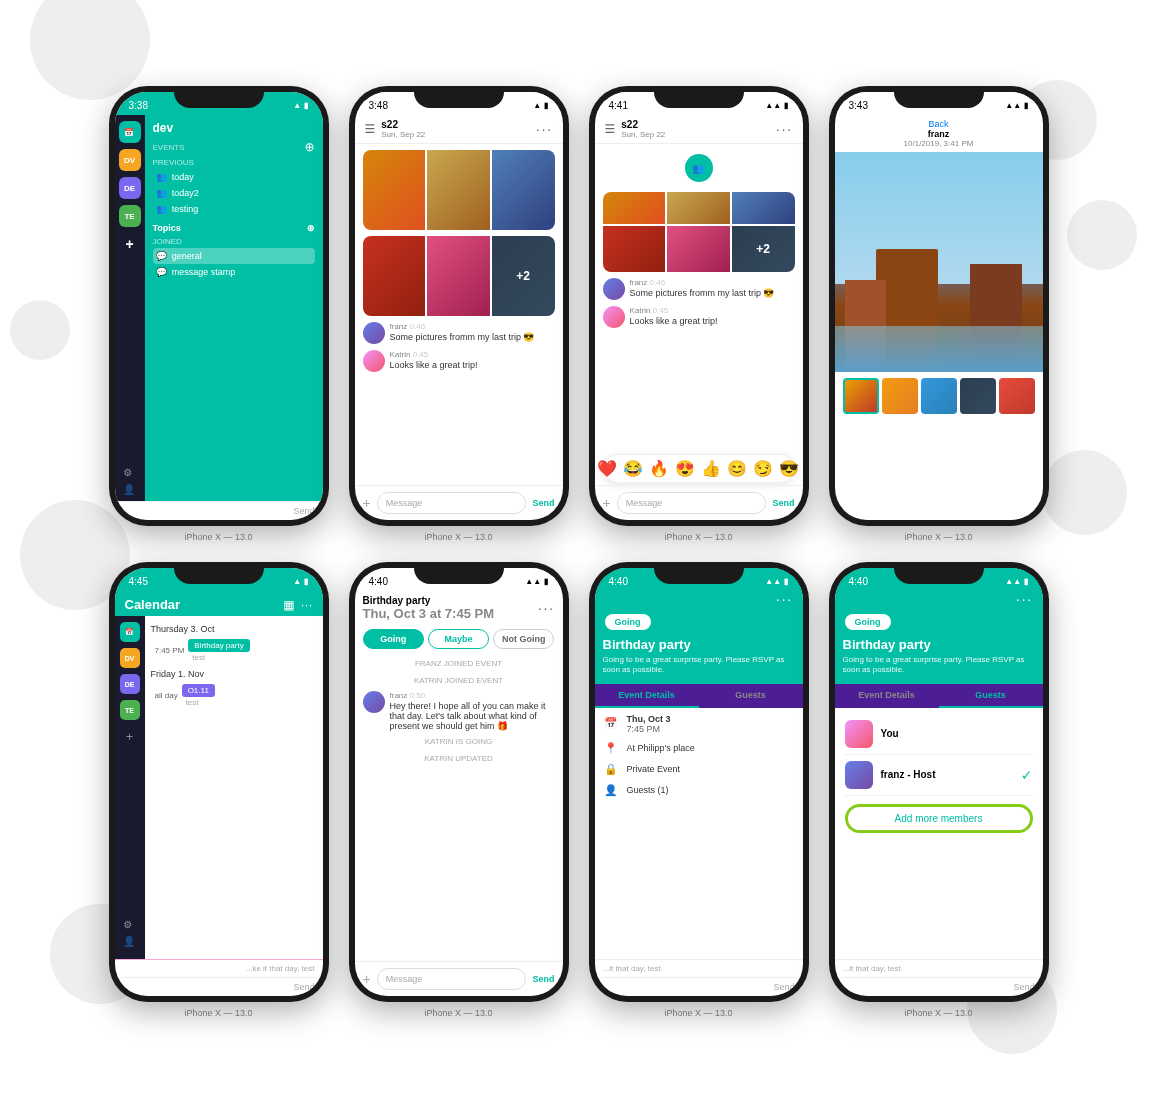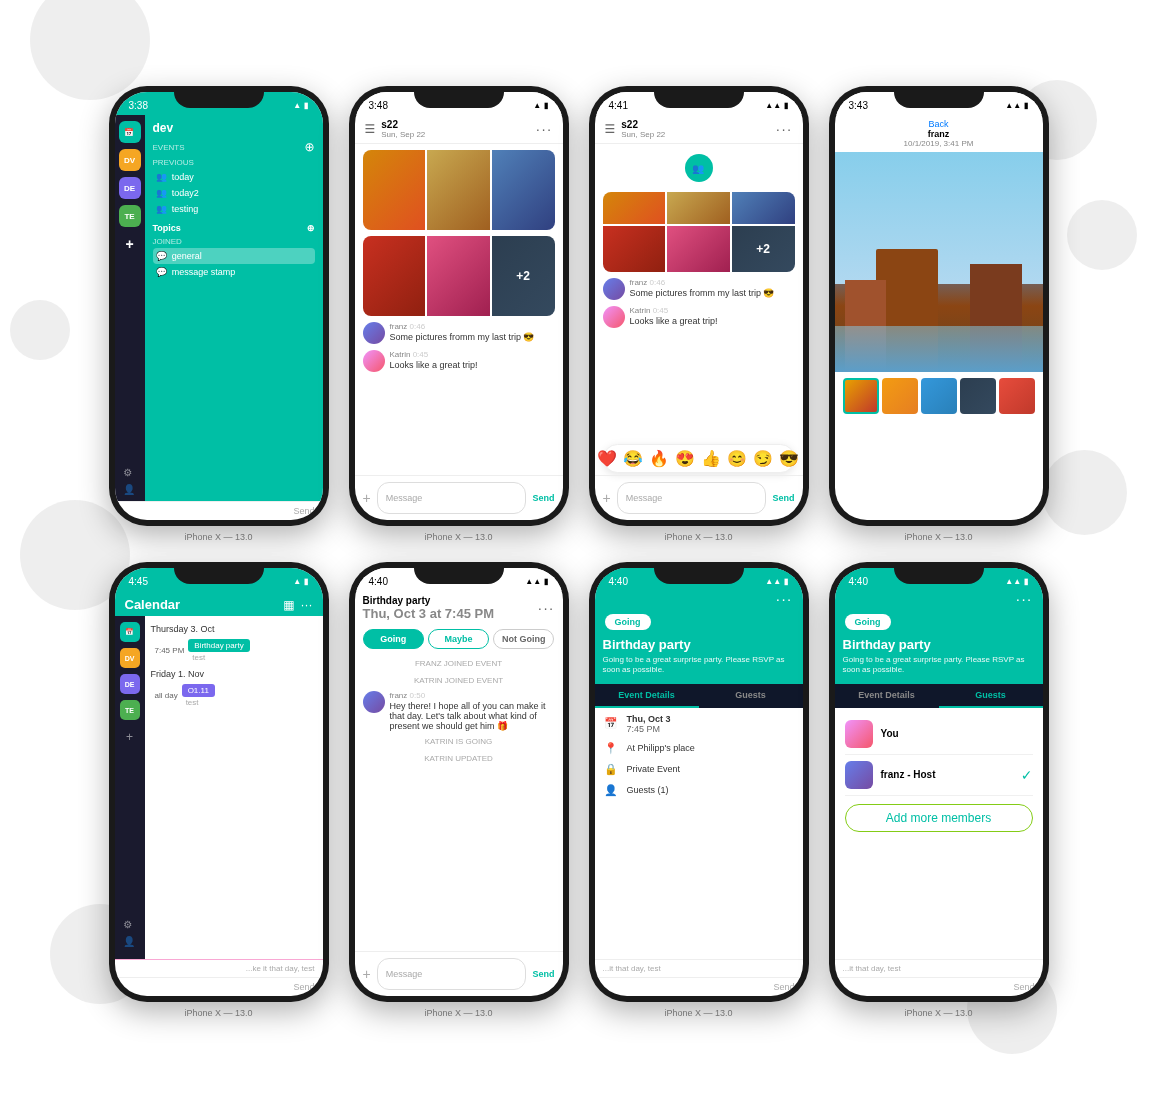--- a/index.html
+++ b/index.html
@@ -293,21 +293,21 @@
     .chat-input-bar {
       padding: 6px 8px;
       border-top: 1px solid #eee;
       display: flex;
       align-items: center;
       gap: 6px;
     }
 
     .chat-input-field {
       flex: 1;
-      height: 32px;
+      height: 22px;
       border: 1px solid #ddd;
       border-radius: 12px;
       font-size: 9px;
       padding: 0 8px;
       color: #aaa;
     }
 
     .send-btn {
       font-size: 9px;
       color: #00BFA5;
@@ -522,21 +522,21 @@
       background: #00BFA5;
       padding: 4px 8px 8px;
       color: white;
     }
 
     .event-detail-title { font-size: 13px; font-weight: 700; margin-bottom: 3px; }
     .event-detail-desc { font-size: 8px; opacity: 0.9; line-height: 1.3; }
 
     .event-detail-tabs {
       display: flex;
-      background: #0f172a;
+      background: #4c1d95;
       border-radius: 0;
     }
 
     .event-tab {
       flex: 1;
       padding: 6px 0;
       text-align: center;
       font-size: 9px;
       font-weight: 600;
       color: #888;
@@ -581,25 +581,25 @@
       background: #ddd;
     }
 
     .guest-avatar.franz { background: linear-gradient(135deg, #667eea, #764ba2); }
     .guest-avatar.you { background: linear-gradient(135deg, #f093fb, #f5576c); }
 
     .guest-name { font-size: 10px; font-weight: 600; flex: 1; }
     .guest-badge { font-size: 14px; color: #00BFA5; }
 
     .add-members-btn {
-      border: 1px solid #84cc16;
+      border: 3px solid #84cc16;
       border-radius: 16px;
       padding: 6px 12px;
       text-align: center;
-      font-size: 12px;
+      font-size: 10px;
       color: #00BFA5;
       margin-top: 8px;
     }
 
     .decorative-circles {
       position: absolute;
       top: 0; left: 0; right: 0; bottom: 0;
       pointer-events: none;
       overflow: hidden;
     }

